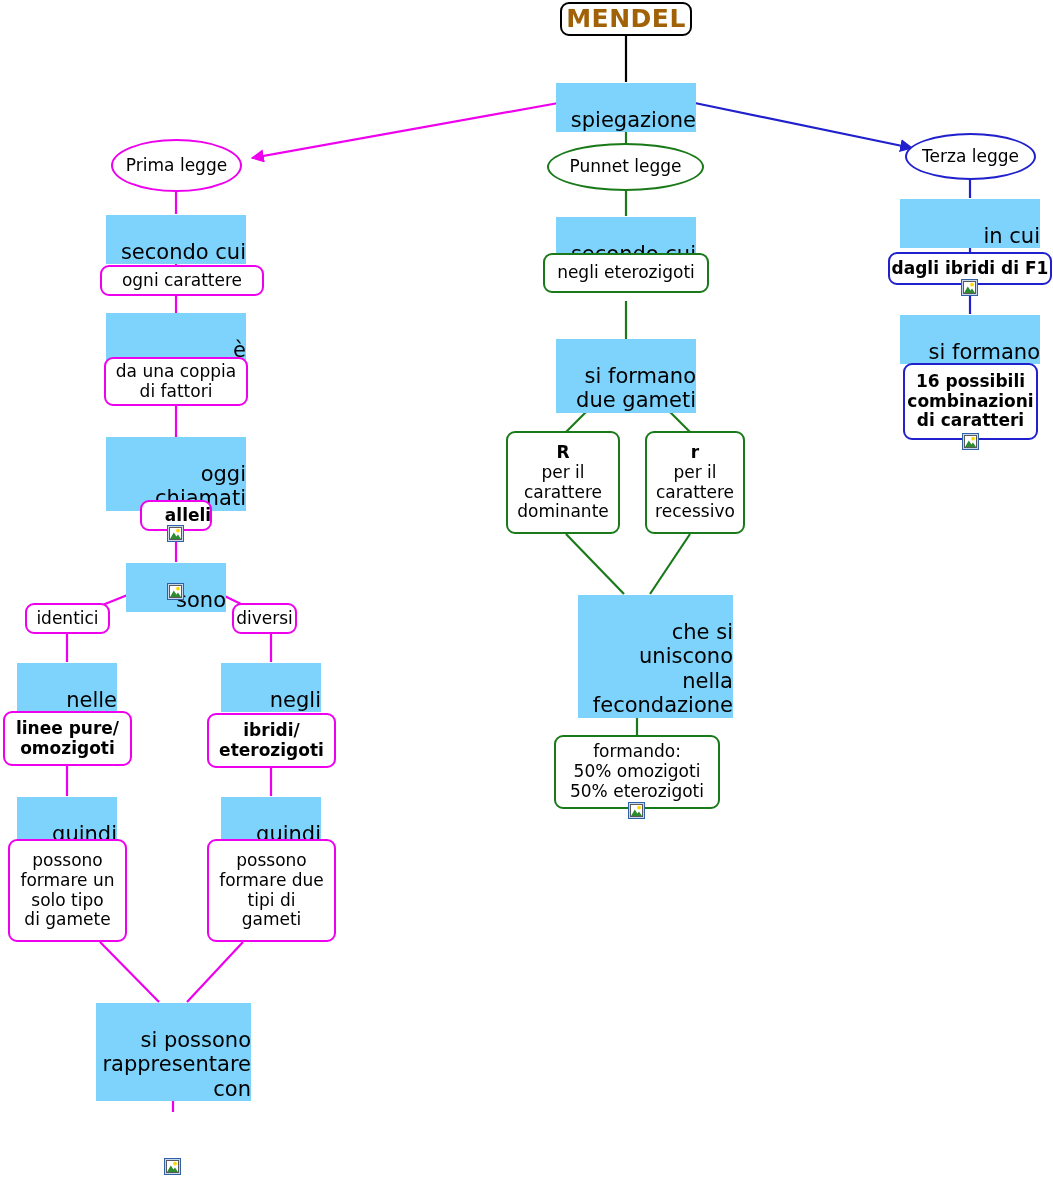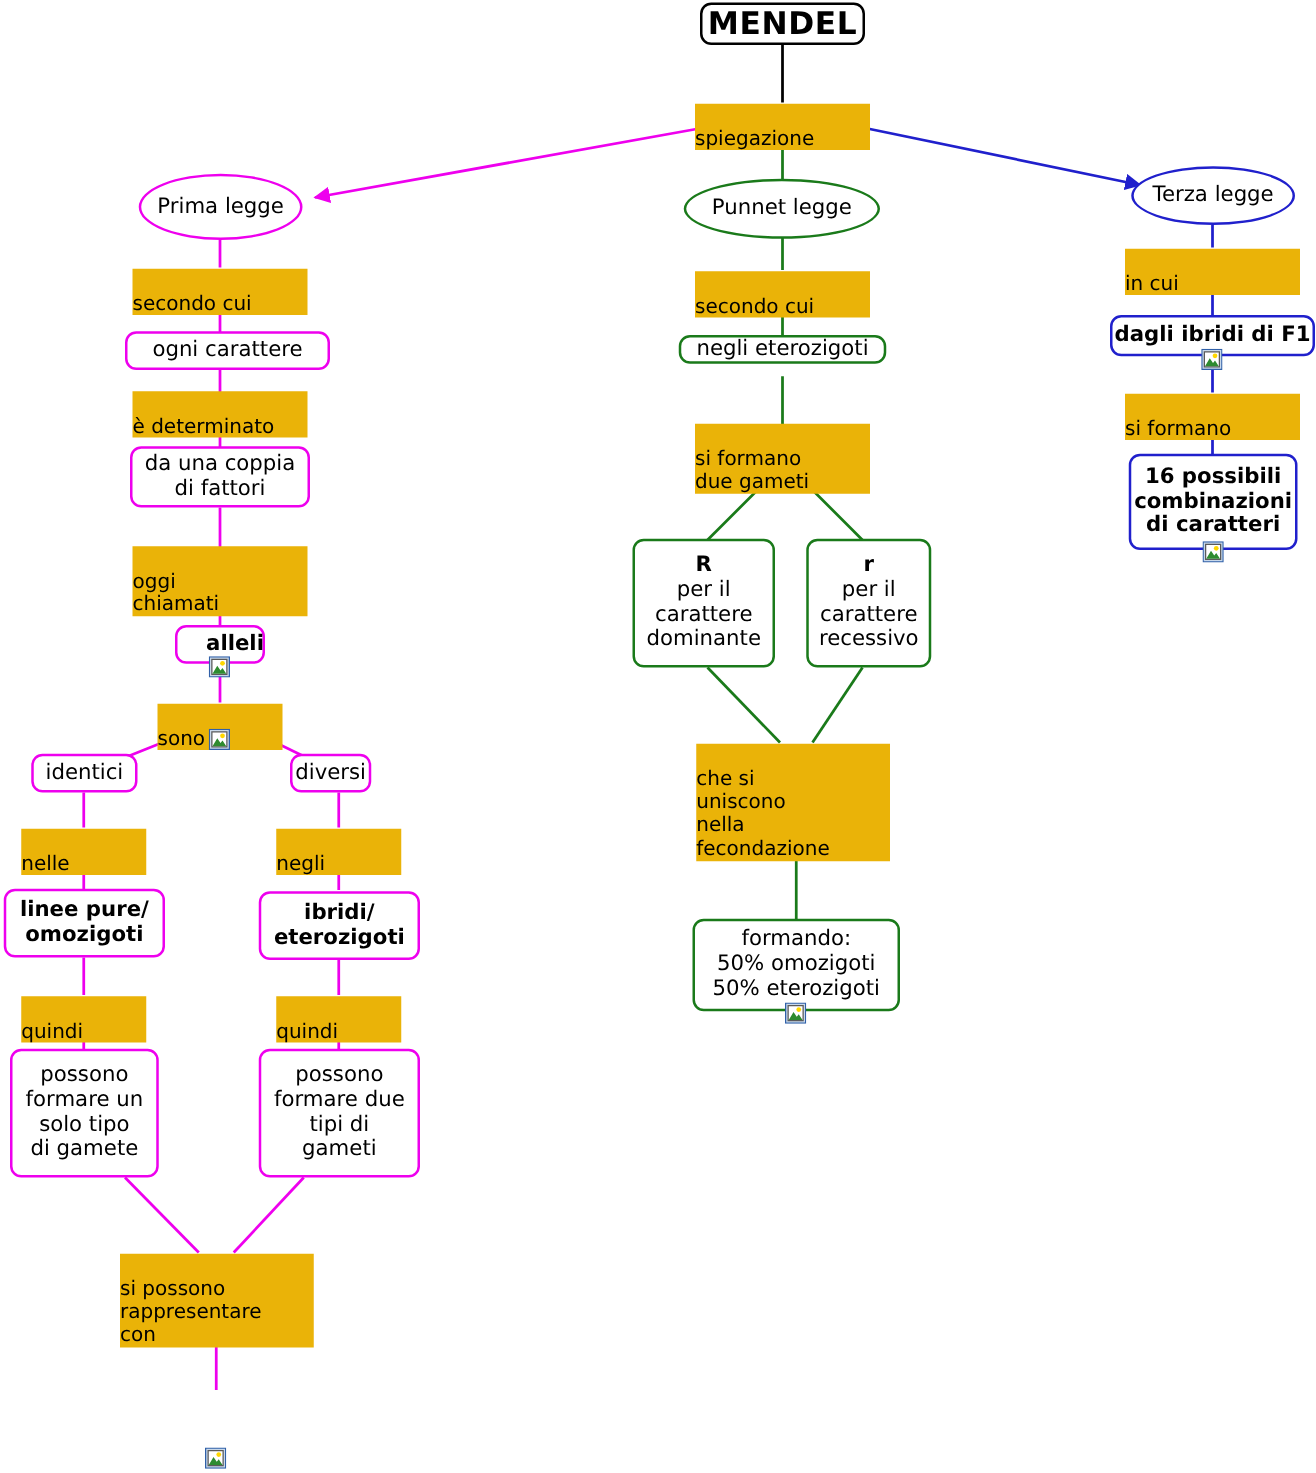--- a/index.html
+++ b/index.html
@@ -33,21 +33,21 @@
     text-align: center;
     background: #ffffff;
     line-height: 1.17;
     white-space: pre-line;
     z-index: 3;
   }
   
   .root-box {
     border: 2.5px solid #000000;
     border-radius: 9px;
-    color: #000000;
+    color: #a16207;
     font-weight: bold;
     font-size: 25px;
     letter-spacing: 0.5px;
   }
   
   .rbox {
     border-width: 2px;
     border-style: solid;
     border-radius: 9px;
     font-size: 17px;
@@ -64,26 +64,26 @@
     border-radius: 50%;
     font-size: 17px;
     color: #000000;
   }
   .ell.magenta { border-color: #ee00ee; }
   .ell.green   { border-color: #1a7a1a; }
   .ell.blue    { border-color: #2020cc; }
   
   .lbl {
     position: absolute;
-    text-align: left;
-    font-size: 16px;
+    text-align: right;
+    font-size: 21px;
     color: #000000;
     line-height: 1.17;
     white-space: pre-line;
-    background: #eab308;
+    background: #7dd3fc;
     z-index: 3;
   }
   
   .picicon {
     position: absolute;
     width: 17px;
     height: 17px;
     z-index: 6;
   }
   .picicon svg { display: block; }
@@ -278,21 +278,21 @@
   </span>
 
   <div class="node ell green" style="left:547px; top:143px; width:157px; height:48px;">
     <span>Punnet legge</span>
   </div>
 
   <div class="lbl" style="left:556px; top:217px; width:140px;">
     <span>secondo cui</span>
   </div>
 
-  <div class="node rbox green" style="left:543px; top:268px; width:166px; height:23px;">
+  <div class="node rbox green" style="left:543px; top:253px; width:166px; height:40px;">
     <span>negli eterozigoti</span>
   </div>
 
   <div class="lbl" style="left:556px; top:339px; width:140px;">
     <span>si formano
 due gameti</span>
   </div>
 
   <div class="node rbox green" style="left:506px; top:431px; width:114px; height:103px; flex-direction:column;">
     <span class="rline">R</span>
@@ -301,21 +301,21 @@
 dominante</span>
   </div>
 
   <div class="node rbox green" style="left:645px; top:431px; width:100px; height:103px; flex-direction:column;">
     <span class="rline">r</span>
     <span>per il
 carattere
 recessivo</span>
   </div>
 
-  <div class="lbl" style="left:557px; top:595px; width:155px;">
+  <div class="lbl" style="left:578px; top:595px; width:155px;">
     <span>che si
 uniscono
 nella
 fecondazione</span>
   </div>
 
   <div class="node rbox green" style="left:554px; top:735px; width:166px; height:74px;">
     <span>formando:
 50% omozigoti
 50% eterozigoti</span>

